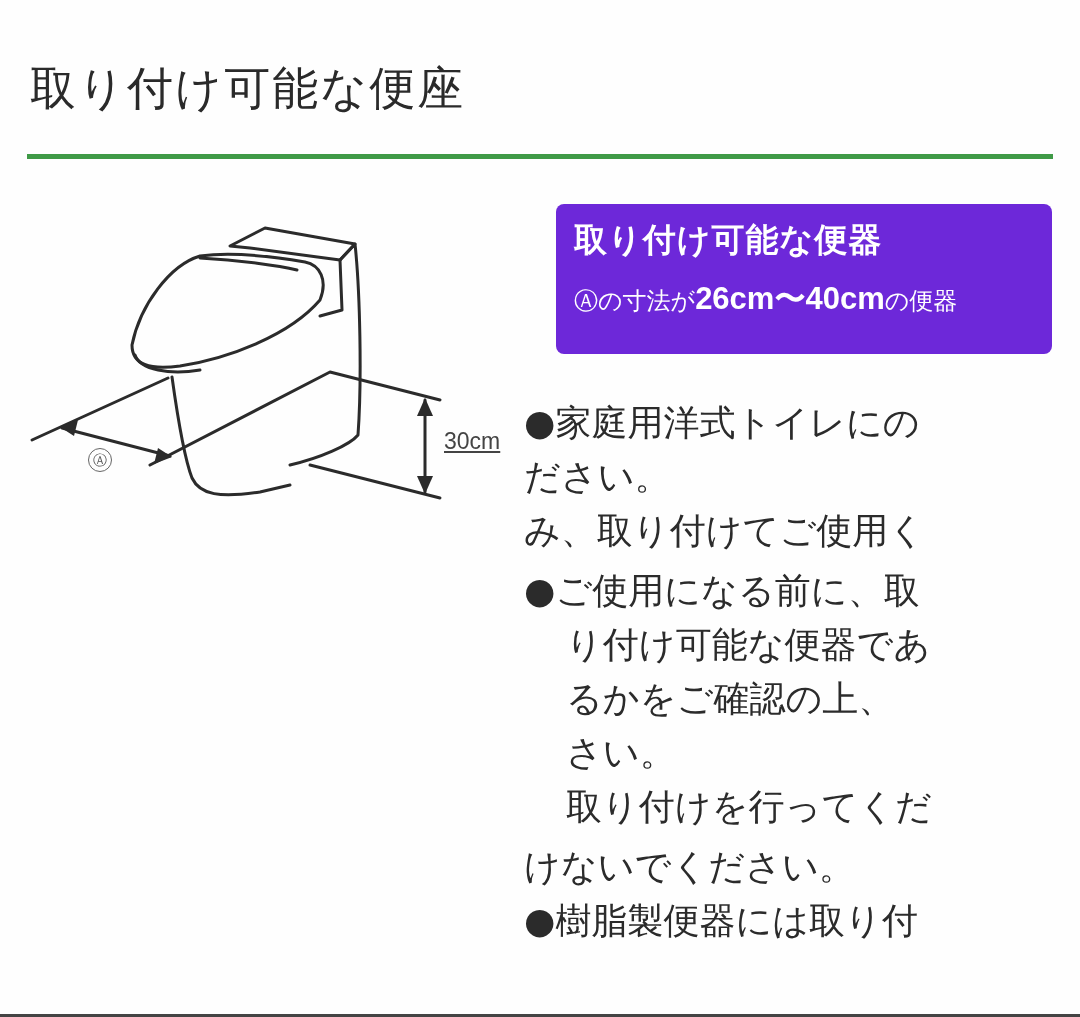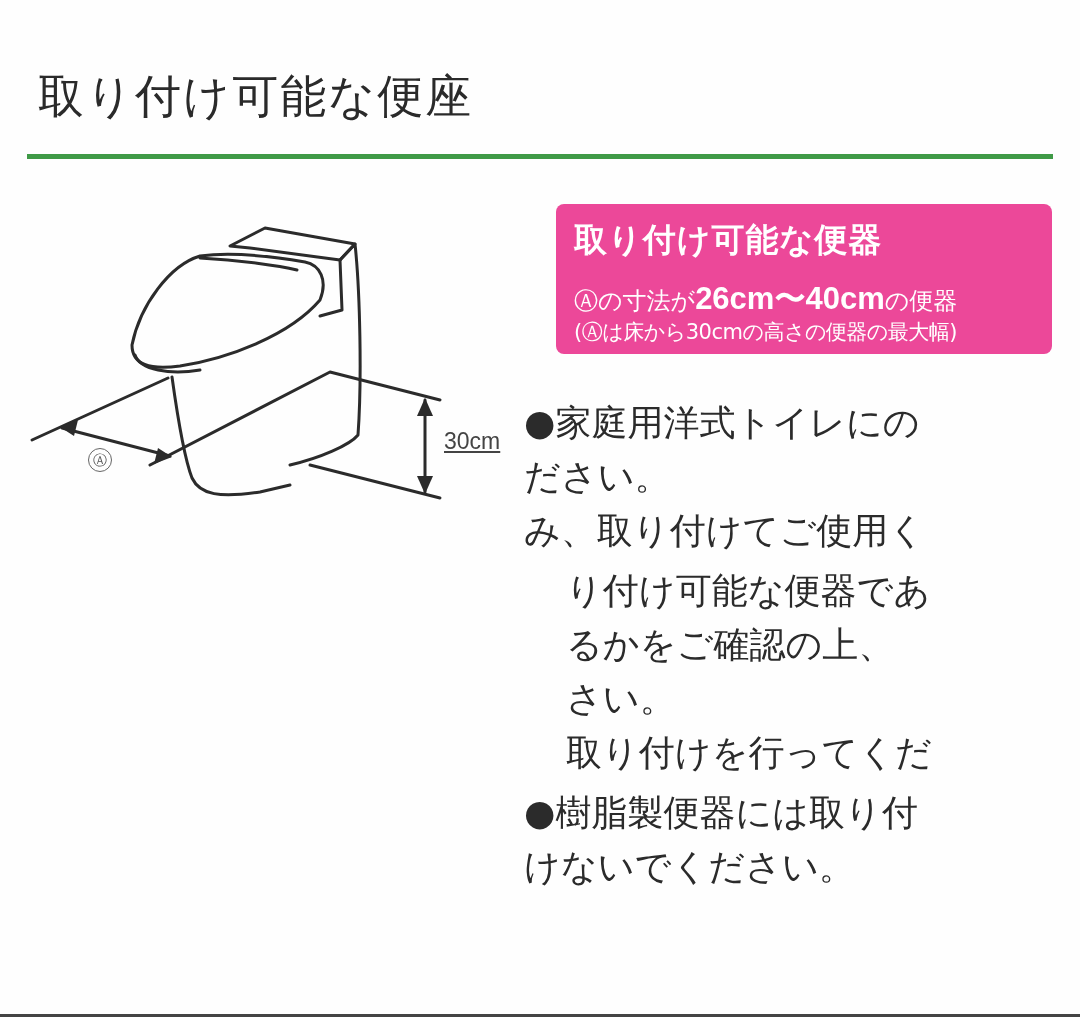--- a/index.html
+++ b/index.html
@@ -4,40 +4,40 @@
 <style>
   html, body { margin: 0; padding: 0; }
   body {
     width: 1080px; height: 1017px; position: relative; overflow: hidden;
     background: #fefefe; color: #2b2b2b;
     font-family: "DejaVu Sans", "Liberation Sans", sans-serif;
   }
   .page-title {
     position: absolute; left: 30px; top: 56px;
     font-size: 46px; font-weight: normal; letter-spacing: 2px; color: #2a2a2a;
-    margin: 8px; line-height: 64px;
+    margin: 0; line-height: 64px;
   }
   .title-rule {
     position: absolute; left: 27px; top: 154px; width: 1026px; height: 5px;
     background: #3f9a47;
   }
   .diagram {
     position: absolute; left: 20px; top: 220px; width: 520px; height: 300px;
   }
   .dim-label {
     position: absolute; font-family: "Liberation Sans", sans-serif; color: #444;
   }
   .dim-30 { left: 444px; top: 428px; font-size: 23px; text-decoration: underline; }
   .dim-a {
     left: 88px; top: 448px; width: 22px; height: 22px; border: 1.5px solid #666;
     border-radius: 50%; font-size: 14px; line-height: 22px; text-align: center; color: #555;
   }
   .orange-box {
     position: absolute; left: 556px; top: 204px; width: 496px; height: 150px;
-    background: #ec4899; border-radius: 8px; color: #fff;
+    background: #6d28d9; border-radius: 8px; color: #fff;
   }
   .ob-title {
     position: absolute; left: 18px; top: 14px; font-size: 33px; font-weight: bold; letter-spacing: 1px;
   }
   .ob-line1 {
     position: absolute; left: 18px; top: 74px; font-size: 24px; white-space: nowrap; text-align: right;
   }
   .ob-line1 .big { font-size: 31px; font-weight: bold; font-family: "Liberation Sans", sans-serif; }
   .ob-line2 {
     position: absolute; left: 18px; top: 114px; font-size: 21px; white-space: nowrap; letter-spacing: -0.5px;
@@ -89,34 +89,34 @@
   </g>
 </svg>
 <div class="dim-label dim-30">30cm</div>
 <div class="dim-label dim-a">Ⓐ</div>
 
 <div class="orange-box">
   <div class="ob-title">取り付け可能な便器</div>
   <div class="ob-line1">
     <span>Ⓐの寸法が</span><span class="big">26cm〜40cm</span><span>の便器</span>
   </div>
-  <div class="ob-line2">(Ⓐは床から30cmの高さの便器の最大幅)</div>
 </div>
 
 <div class="notes">
   <div class="note">
     <span class="note-line"><span class="bullet">●</span><span>家庭用洋式トイレにの</span></span>
     <span class="note-line">ださい。</span>
     <span class="note-line">み、取り付けてご使用く</span>
   </div>
   <div class="note">
+    <span class="note-line"><span class="bullet">●</span><span>ご使用になる前に、取</span></span>
     <span class="note-line indent">り付け可能な便器であ</span>
     <span class="note-line indent">るかをご確認の上、</span>
     <span class="note-line indent">さい。</span>
     <span class="note-line indent">取り付けを行ってくだ</span>
   </div>
   <div class="note">
+    <span class="note-line">けないでください。</span>
     <span class="note-line"><span class="bullet">●</span><span>樹脂製便器には取り付</span></span>
-    <span class="note-line">けないでください。</span>
   </div>
 </div>
 
 <div class="bottom-rule"></div>
 
 </body></html>

